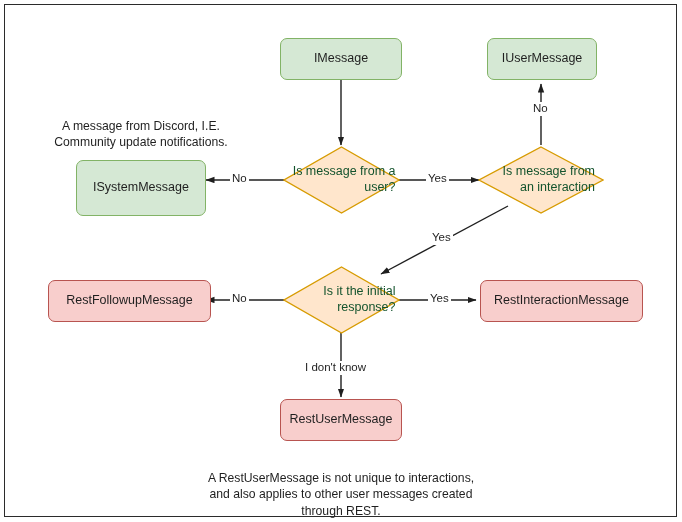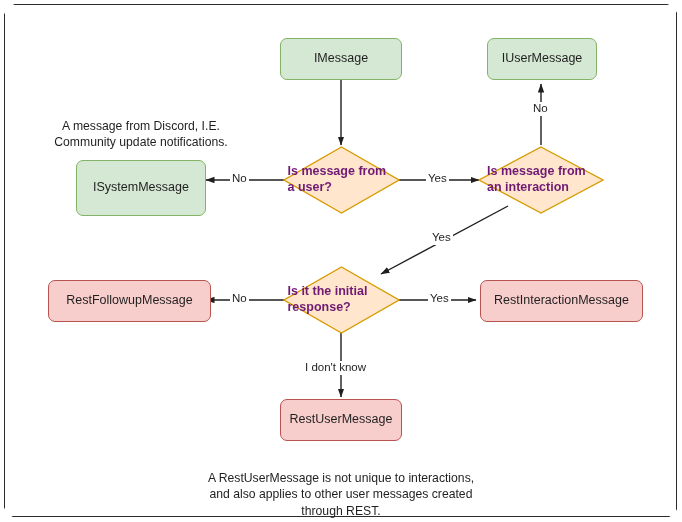--- a/index.html
+++ b/index.html
@@ -7,21 +7,20 @@
     padding: 0;
     background: #ffffff;
   }
   #canvas {
     position: relative;
     width: 682px;
     height: 522px;
     background: #ffffff;
     font-family: "Liberation Sans", sans-serif;
     overflow: hidden;
-    border-radius: 29px;
   }
   #frame {
     position: absolute;
     left: 4px;
     top: 4px;
     width: 673px;
     height: 513px;
     border: 1px solid #2b2b2b;
     box-sizing: border-box;
     background: #ffffff;
@@ -52,25 +51,24 @@
   }
   .node.pink {
     background: #f8cecc;
     border-color: #b85450;
   }
   .decision {
     position: absolute;
     display: flex;
     align-items: center;
     justify-content: center;
-    text-align: left;
+    text-align: right;
     font-size: 12.5px;
-    color: #701a75;
+    color: #14532d;
     line-height: 1.25;
-    font-weight: bold;
   }
   .decision .dtext {
     position: relative;
     z-index: 2;
     pointer-events: none;
     width: 108px;
   }
   .decision .dshape {
     position: absolute;
     left: 0;

